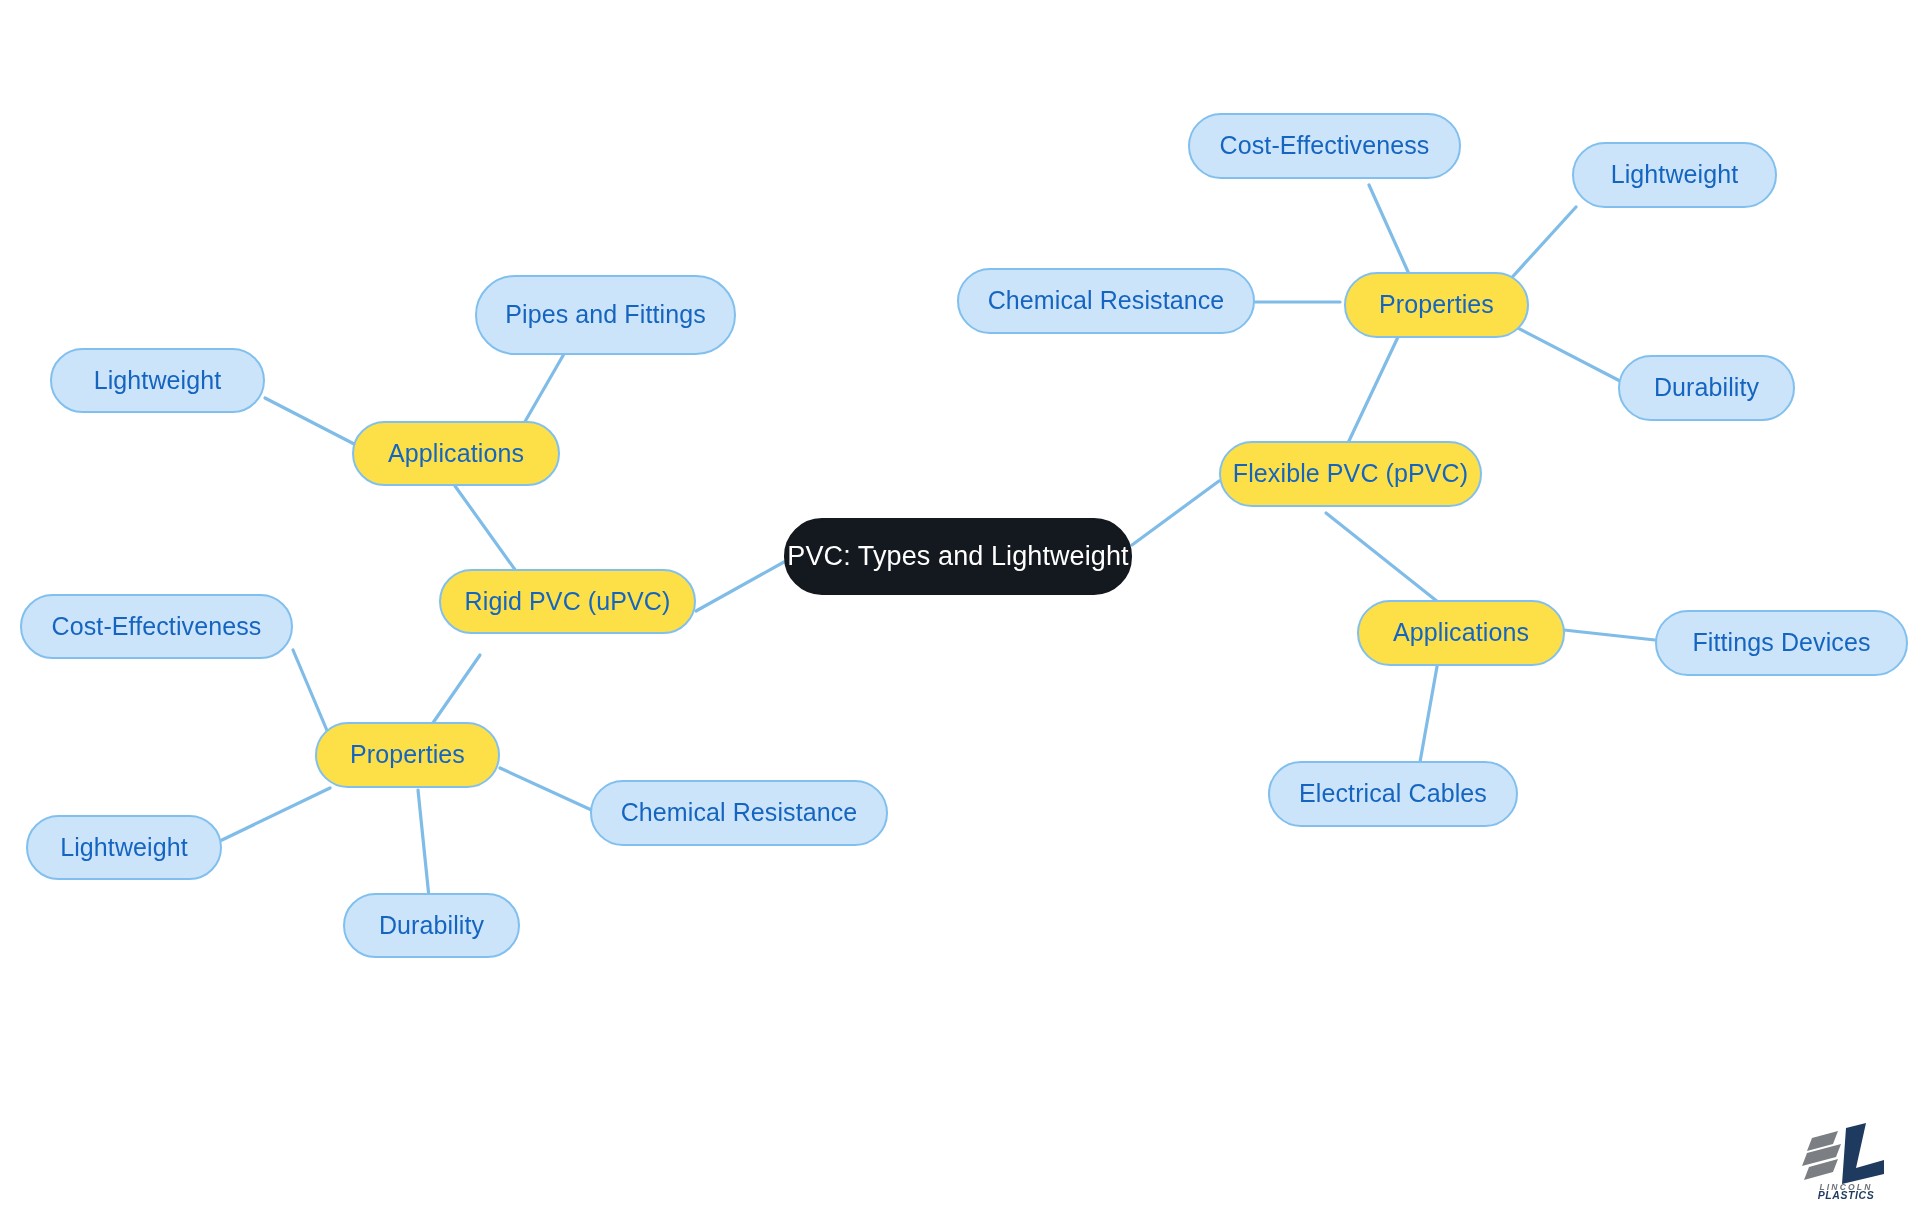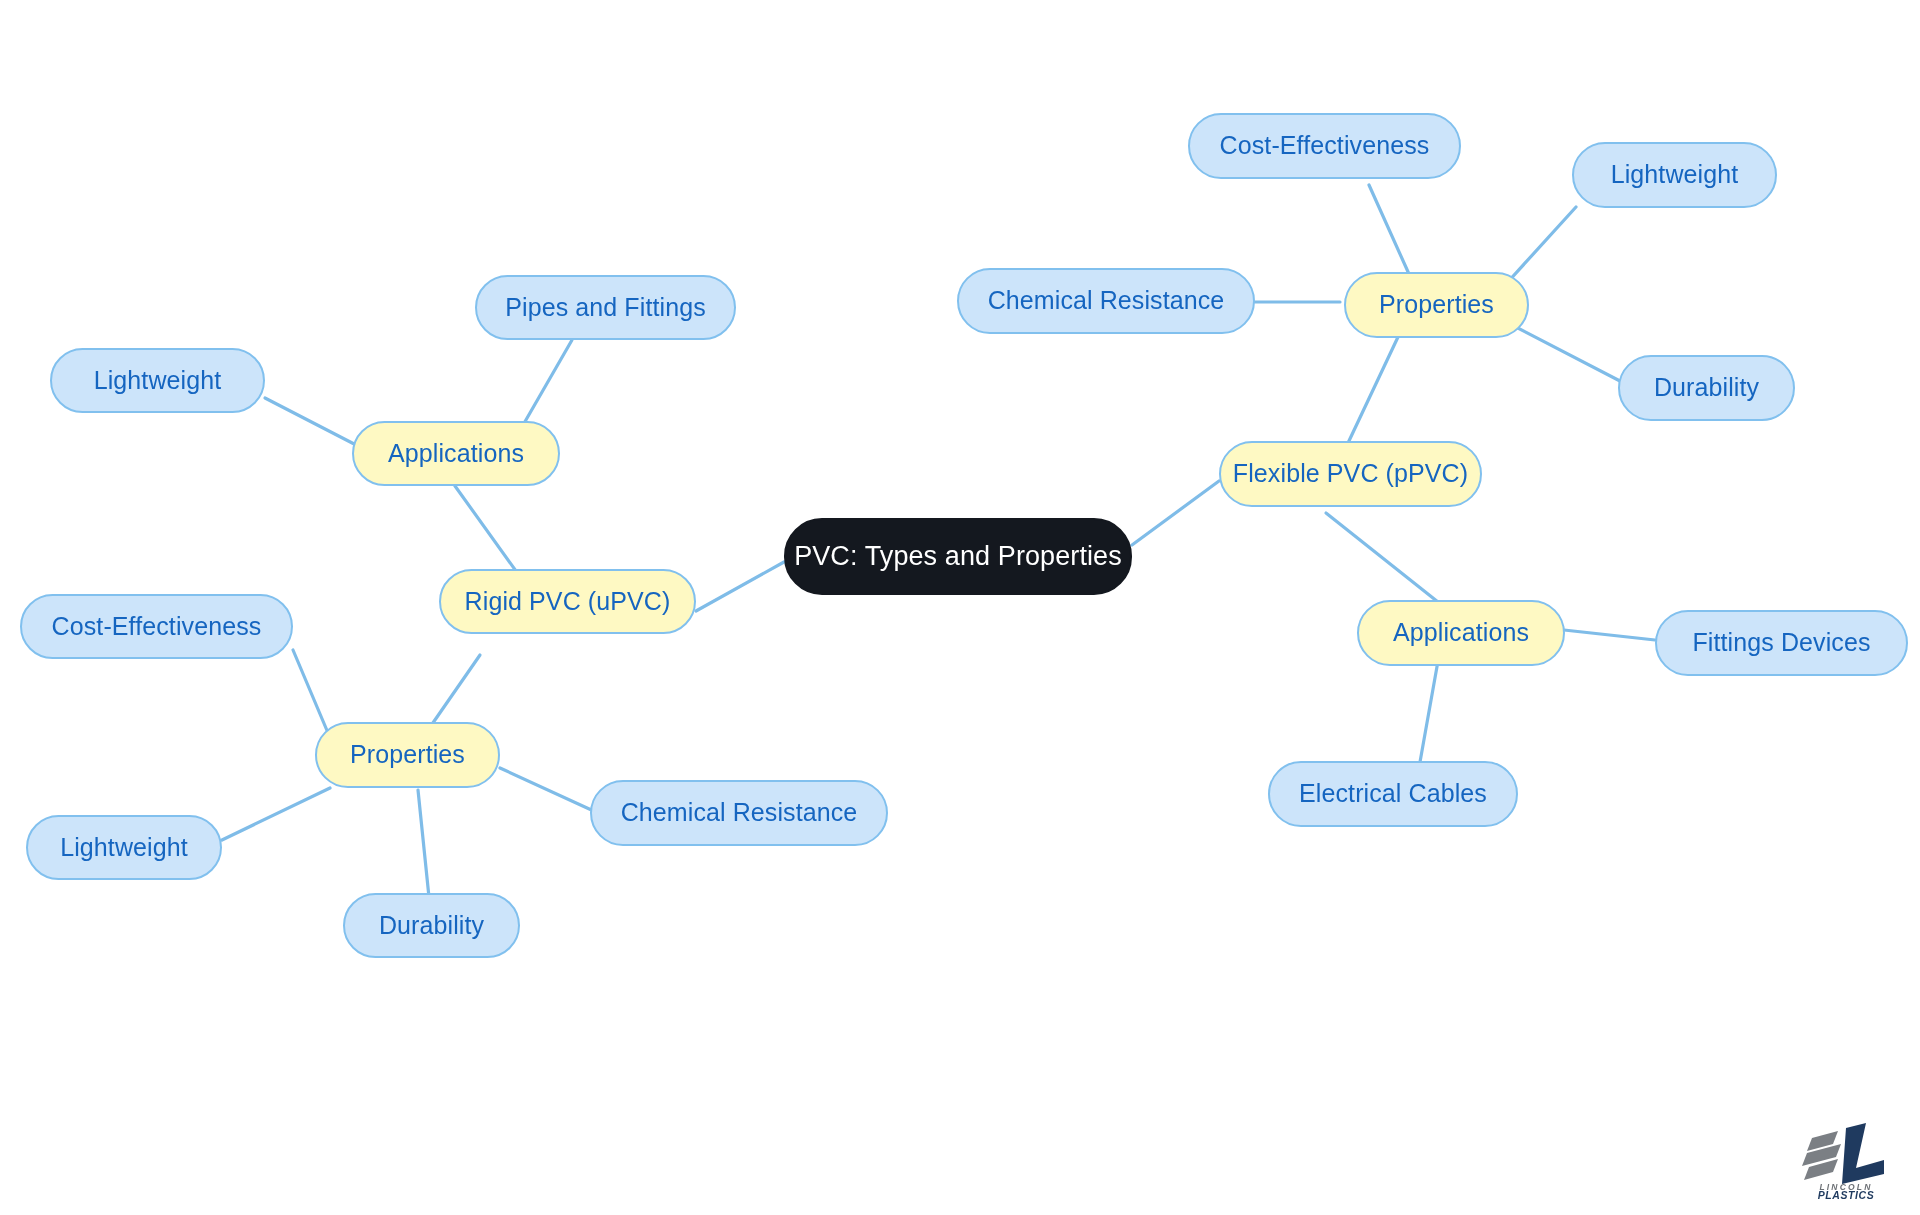--- a/index.html
+++ b/index.html
@@ -42,21 +42,21 @@
     z-index: 2;
   }
   .node.root {
     background: #14181f;
     border: 2px solid #14181f;
     color: #ffffff;
     border-radius: 38px;
     font-size: 27px;
   }
   .node.branch {
-    background: #fef9c3;
+    background: #fde047;
   }
   #logo {
     position: absolute;
     left: 1798px;
     top: 1120px;
     width: 96px;
     height: 80px;
     z-index: 3;
   }
 </style>
@@ -100,32 +100,32 @@
 
       <path d="M 1326 513 L 1438 602"></path>
 
       <path d="M 1564 630 L 1655 640"></path>
 
       <path d="M 1438 661 L 1420 762"></path>
     </g>
   </svg>
 
   <div class="node root" style="left:784px; top:518px; width:348px; height:77px;">
-    <span>PVC: Types and Properties</span>
+    <span>PVC: Types and Lightweight</span>
   </div>
 
   <div class="node branch" style="left:439px; top:569px; width:257px; height:65px;text-align:center;">
     <span>Rigid PVC (uPVC)</span>
   </div>
 
   <div class="node branch" style="left:352px; top:421px; width:208px; height:65px;">
     <span>Applications</span>
   </div>
 
-  <div class="node" style="left:475px; top:275px; width:261px; height:65px;">
+  <div class="node" style="left:475px; top:275px; width:261px; height:80px;">
     <span>Pipes and Fittings</span>
   </div>
 
   <div class="node" style="left:50px; top:348px; width:215px; height:65px;">
     <span>Lightweight</span>
   </div>
 
   <div class="node branch" style="left:315px; top:722px; width:185px; height:66px;">
     <span>Properties</span>
   </div>

